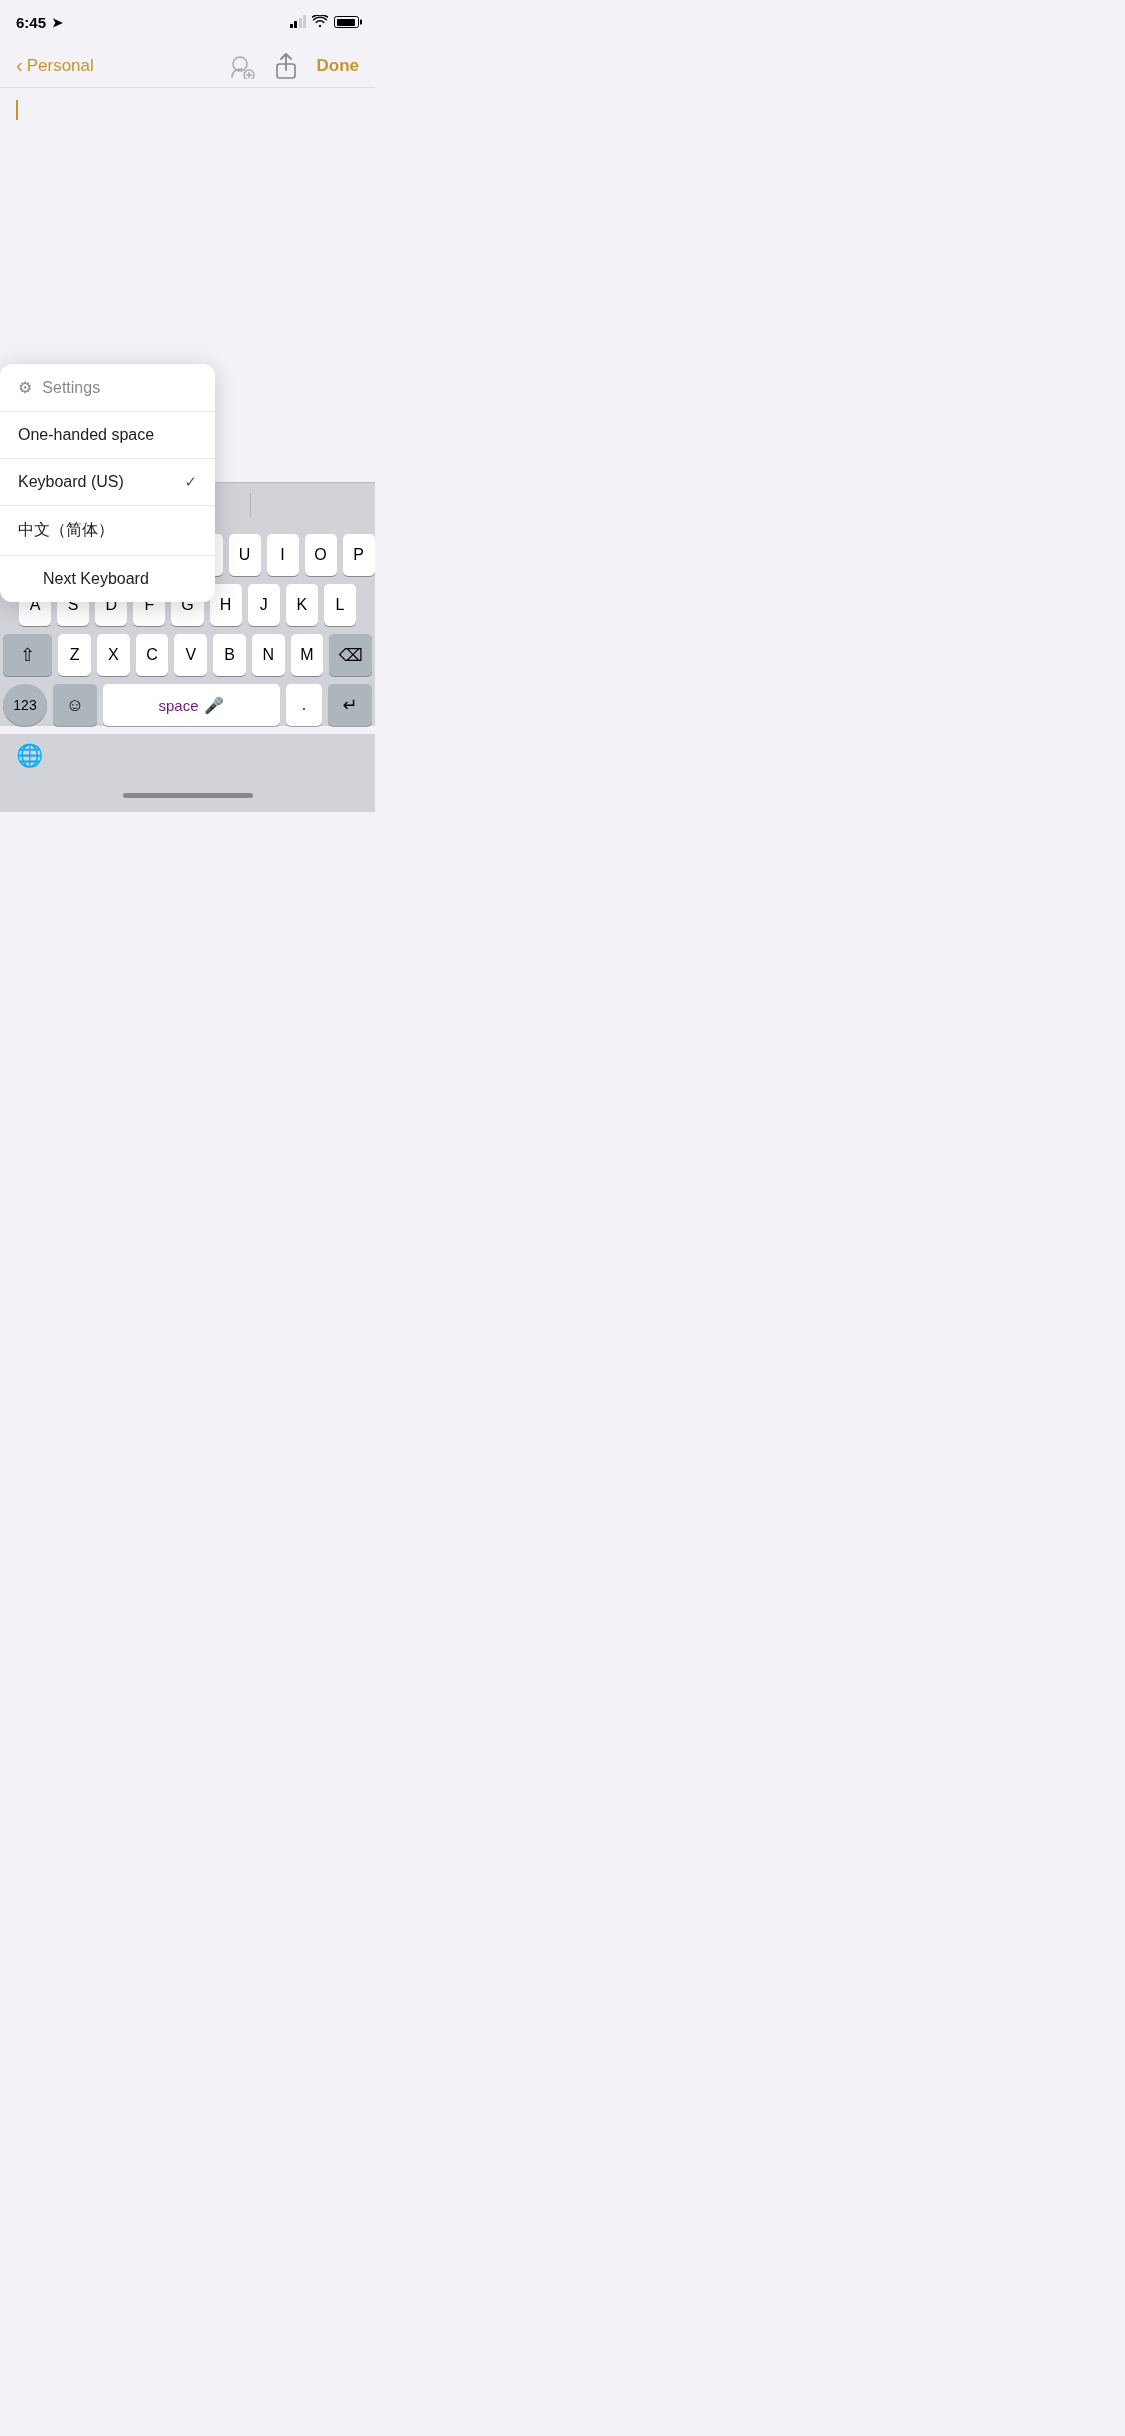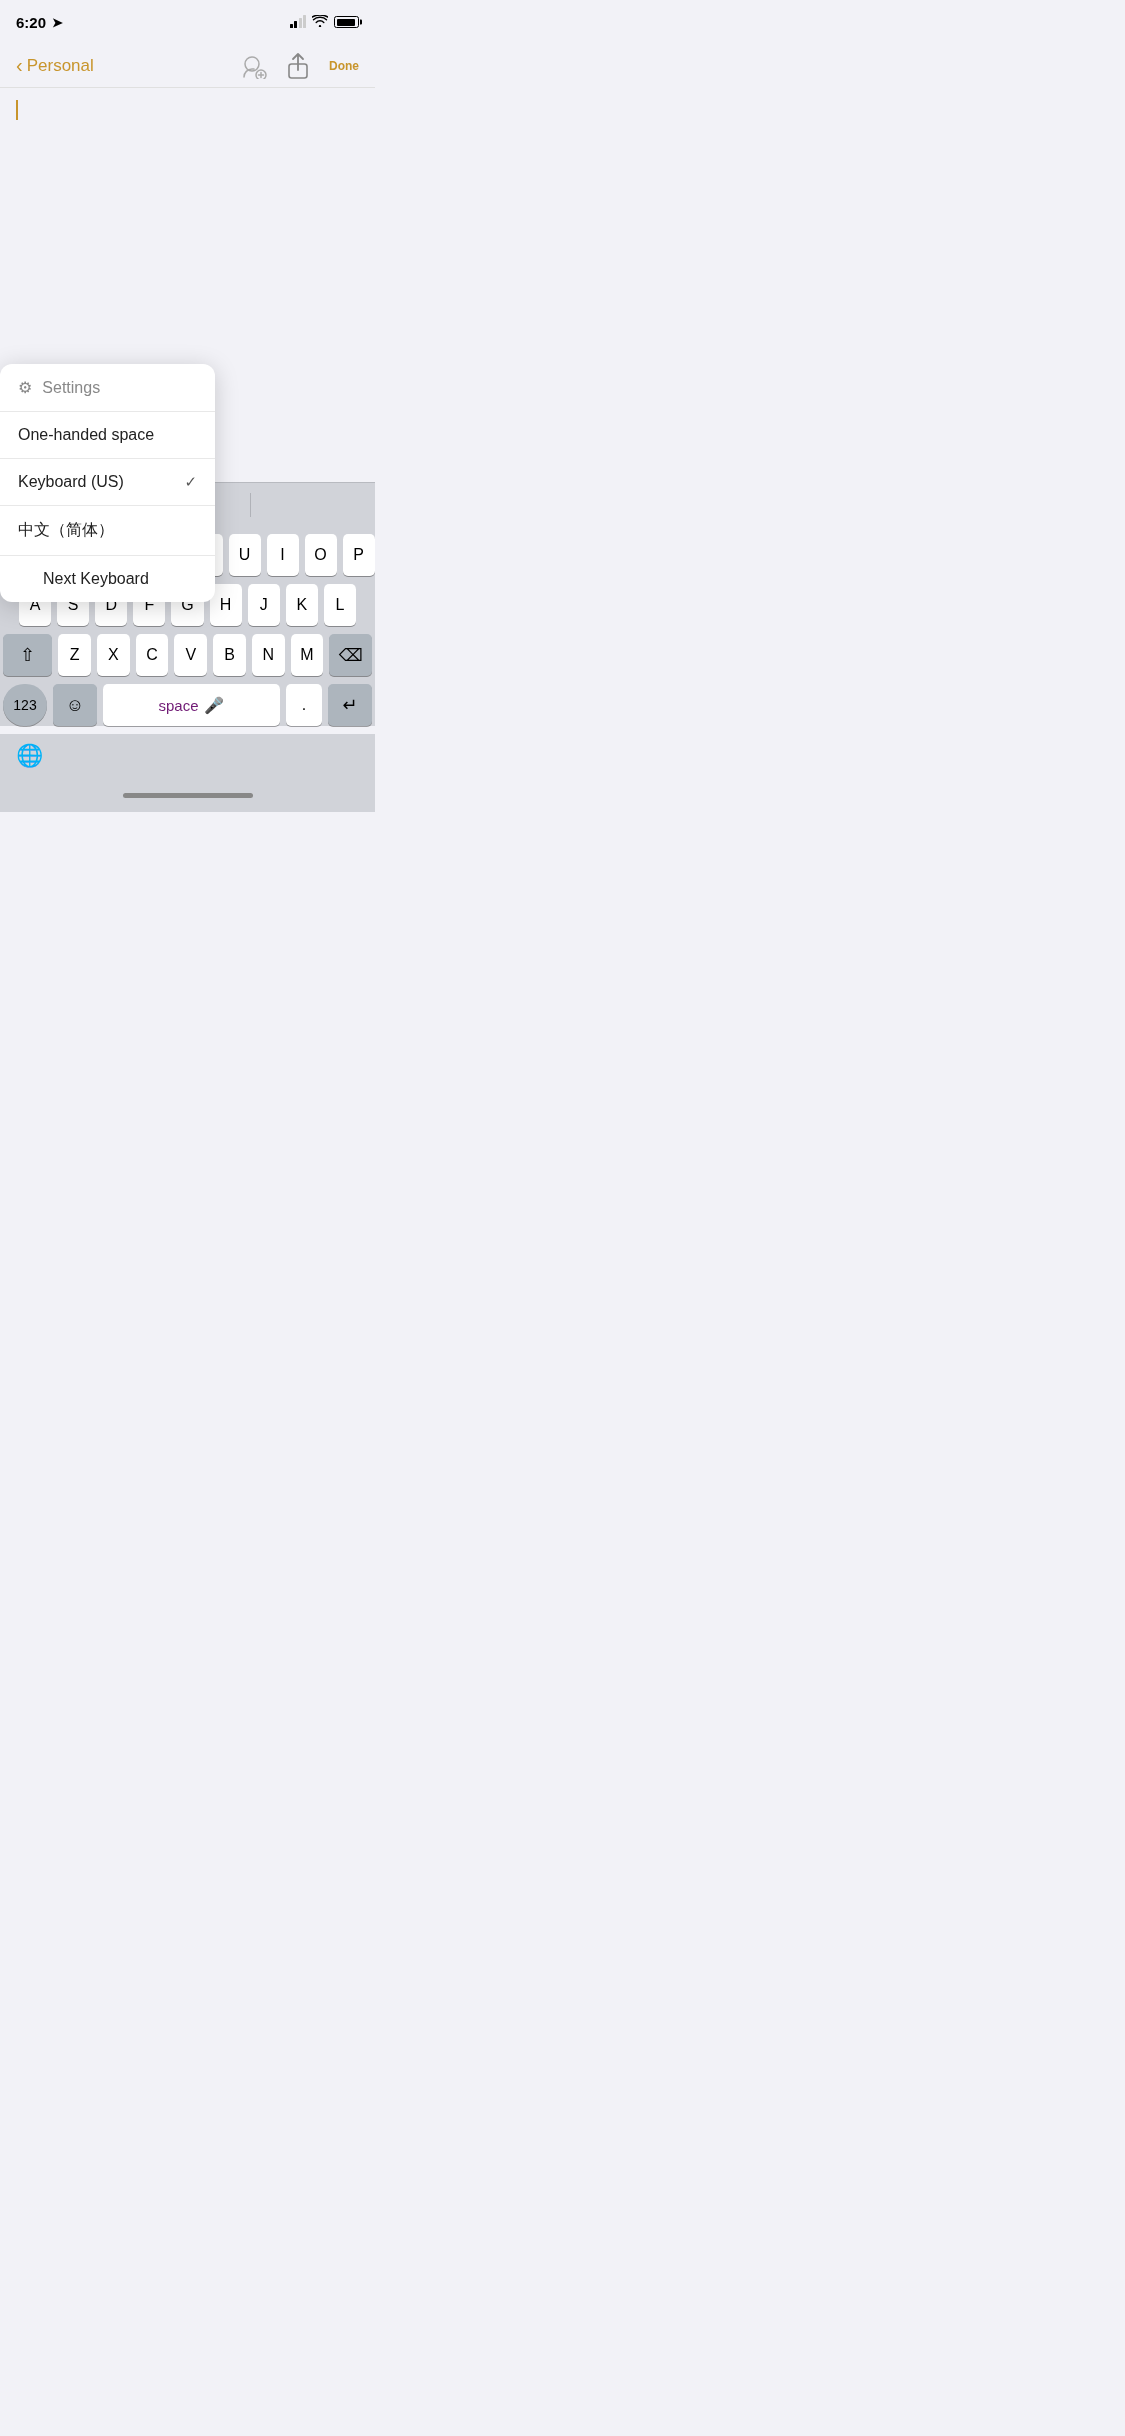--- a/index.html
+++ b/index.html
@@ -109,21 +109,21 @@
     }
     .nav-icon-btn {
       color: #888;
       font-size: 22px;
       cursor: pointer;
       display: flex;
       align-items: center;
     }
     .nav-done {
       color: #c8952c;
-      font-size: 12px;
+      font-size: 17px;
       font-weight: 600;
       cursor: pointer;
     }
 
     
     .note-area {
       background: #f2f2f7;
       height: 520px;
       padding: 12px 16px;
       position: relative;
@@ -337,21 +337,21 @@
       font-size: 13px;
       color: #000;
       margin-left: 2px;
     }
   </style>
 </head>
 <body>
 
 <div class="status-bar">
   <div class="status-time">
-    <span>6:20</span>
+    <span>6:45</span>
     <span class="location-arrow">➤</span>
   </div>
   <div class="status-icons">
     <div class="signal-bars">
       <div class="signal-bar" style="height:4px;"></div>
       <div class="signal-bar" style="height:7px;"></div>
       <div class="signal-bar dim" style="height:10px;"></div>
       <div class="signal-bar dim" style="height:13px;"></div>
     </div>
     <div class="wifi-icon">

